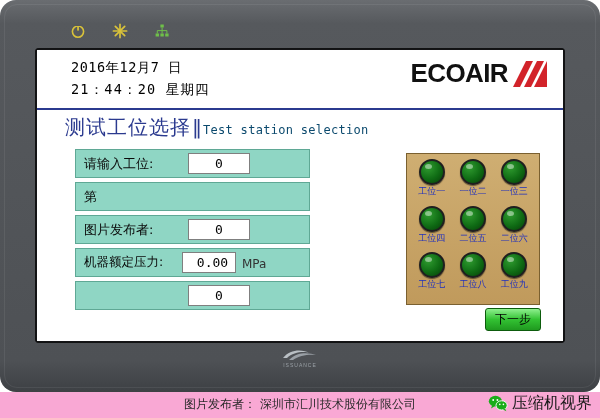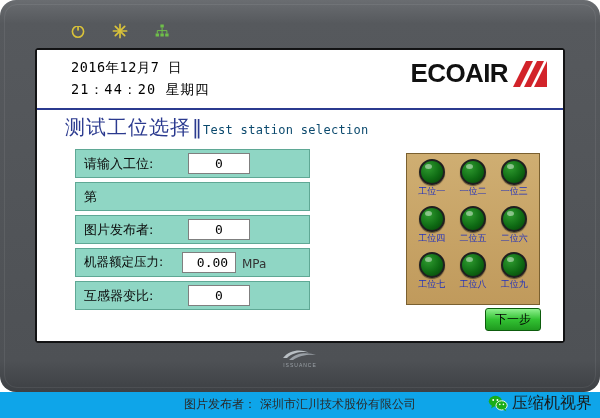--- a/index.html
+++ b/index.html
@@ -267,21 +267,21 @@
     font-size: 5px;
     letter-spacing: 1px;
     color: #9aa0a6;
   }
 
   
   #footer {
     position: absolute;
     left: 0; top: 392px;
     width: 600px; height: 26px;
-    background: #0ea5e9;
+    background: #f9a8d4;
   }
   #footer-text {
     position: absolute;
     left: 300px; top: 4px;
     transform: translateX(-50%);
     font-family: "DejaVu Sans", sans-serif;
     font-size: 12px;
     color: #2a2a2a;
     white-space: nowrap;
   }
@@ -384,21 +384,20 @@
           <span class="field" id="f-empid">0</span>
         </div>
 
         <div class="form-row">
           <span class="form-label small">机器额定压力:</span>
           <span class="field" id="f-pressure">0.00</span>
           <span class="unit">MPa</span>
         </div>
 
         <div class="form-row">
-          <span class="form-label">互感器变比:</span>
           <span class="field" id="f-ratio">0</span>
         </div>
       </div>
 
       <div id="station-panel">
         <div class="station-grid">
           <div class="station-cell">
             <span class="lamp"></span>
             <span class="station-label">工位一</span>
           </div>

